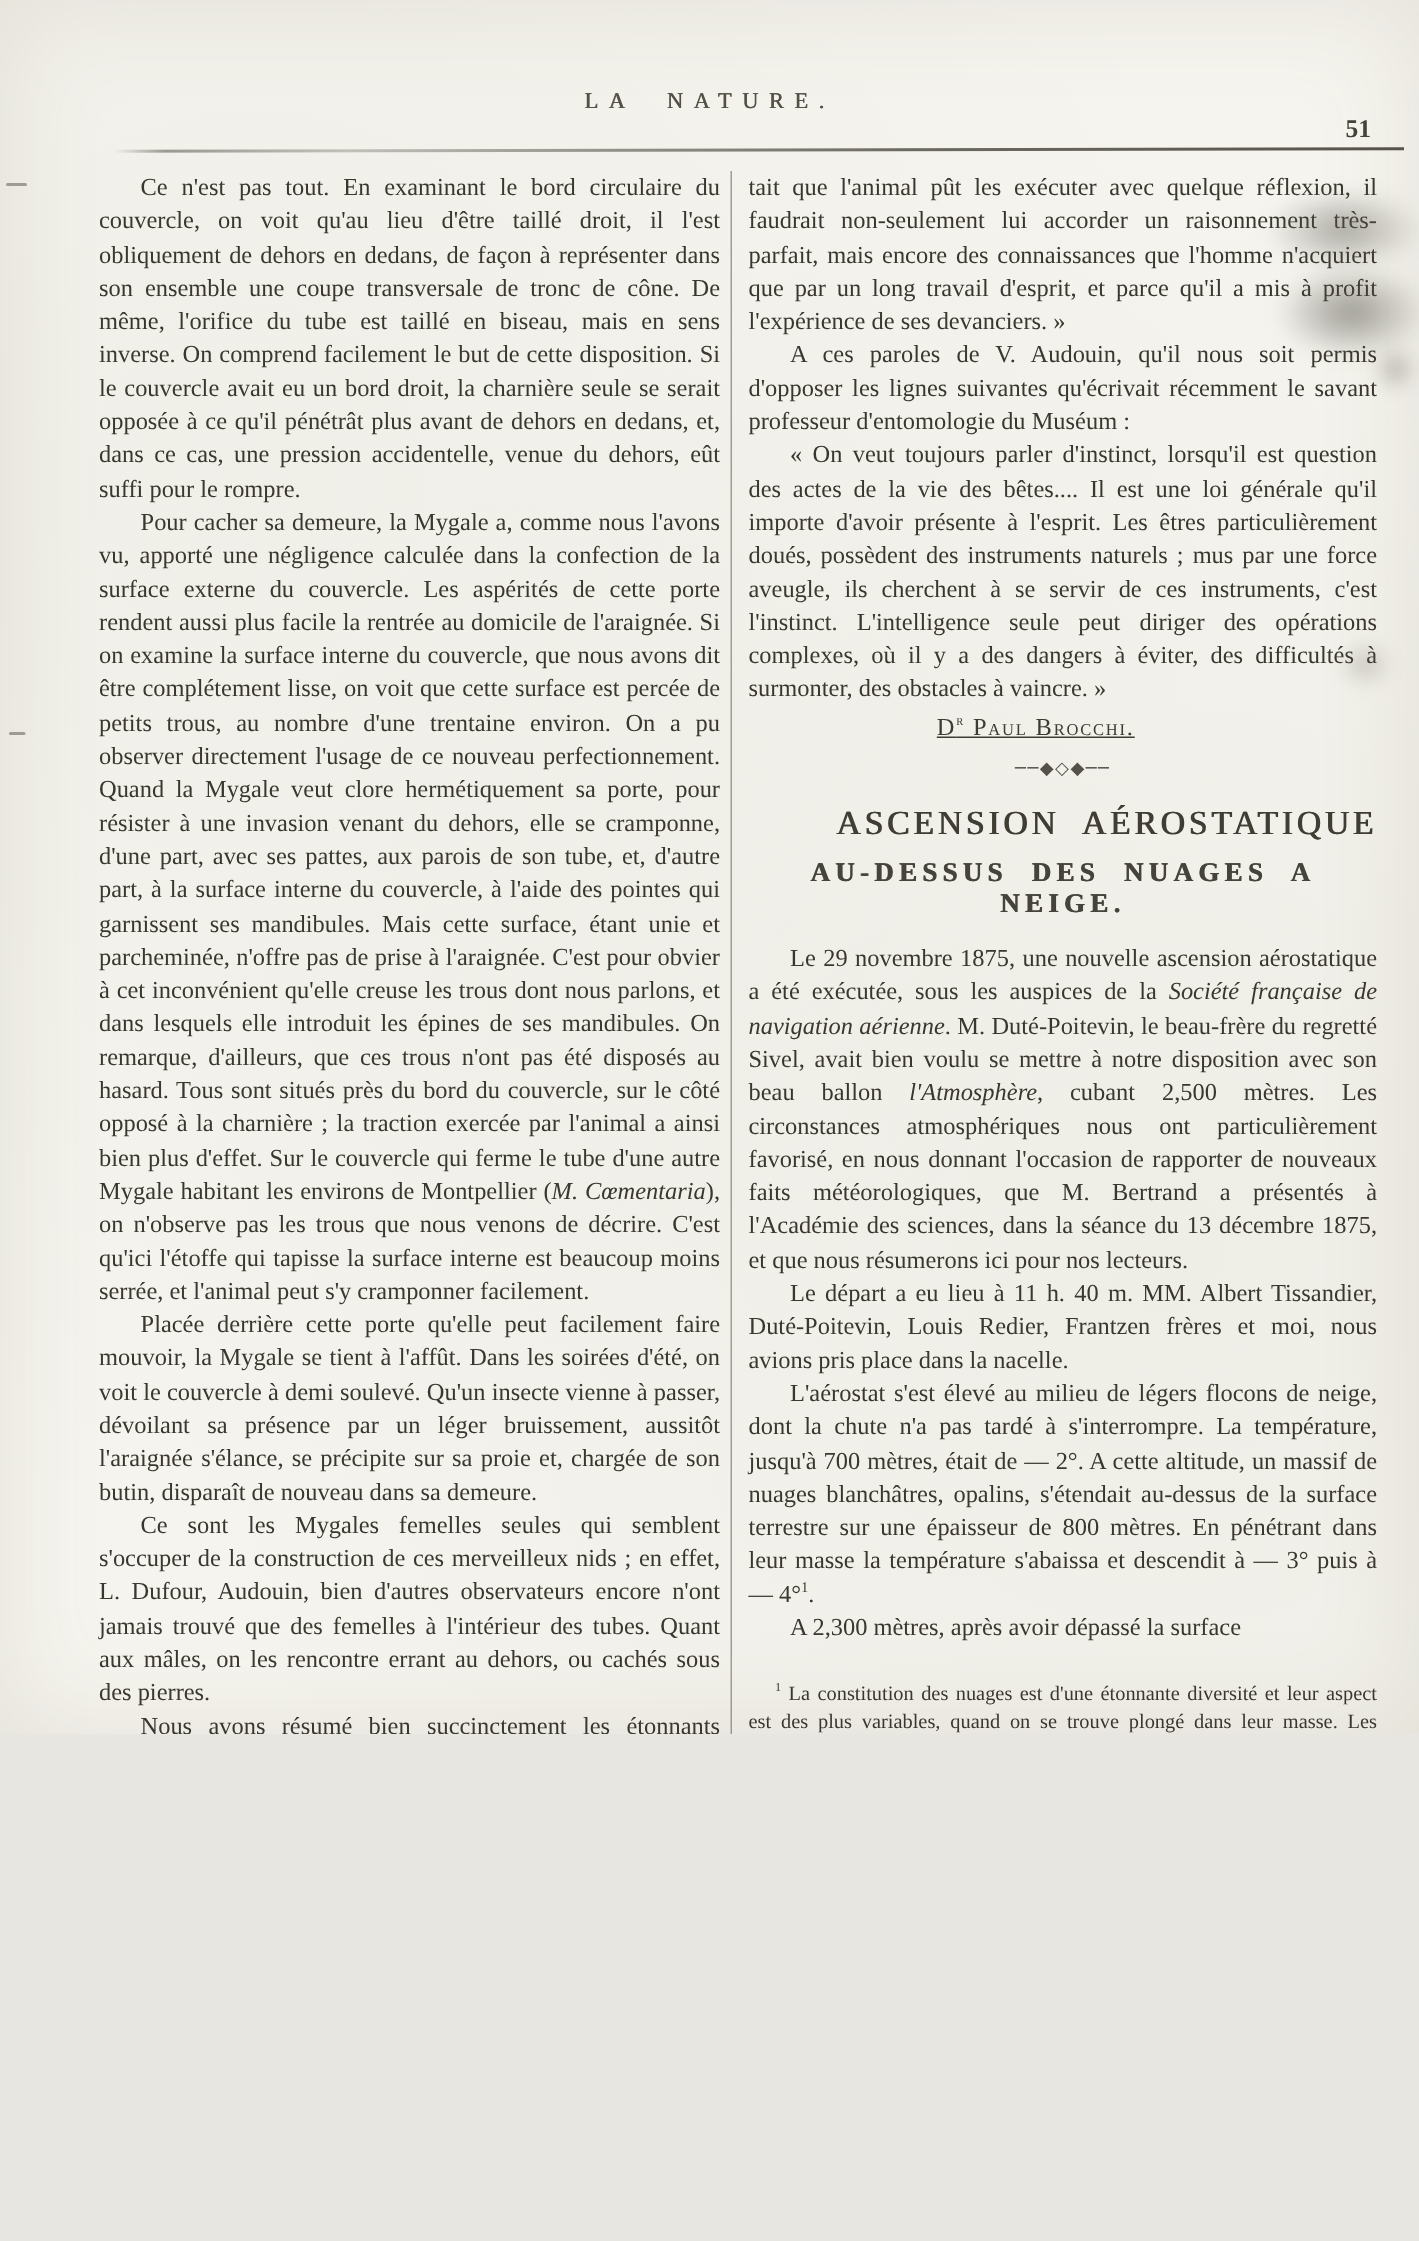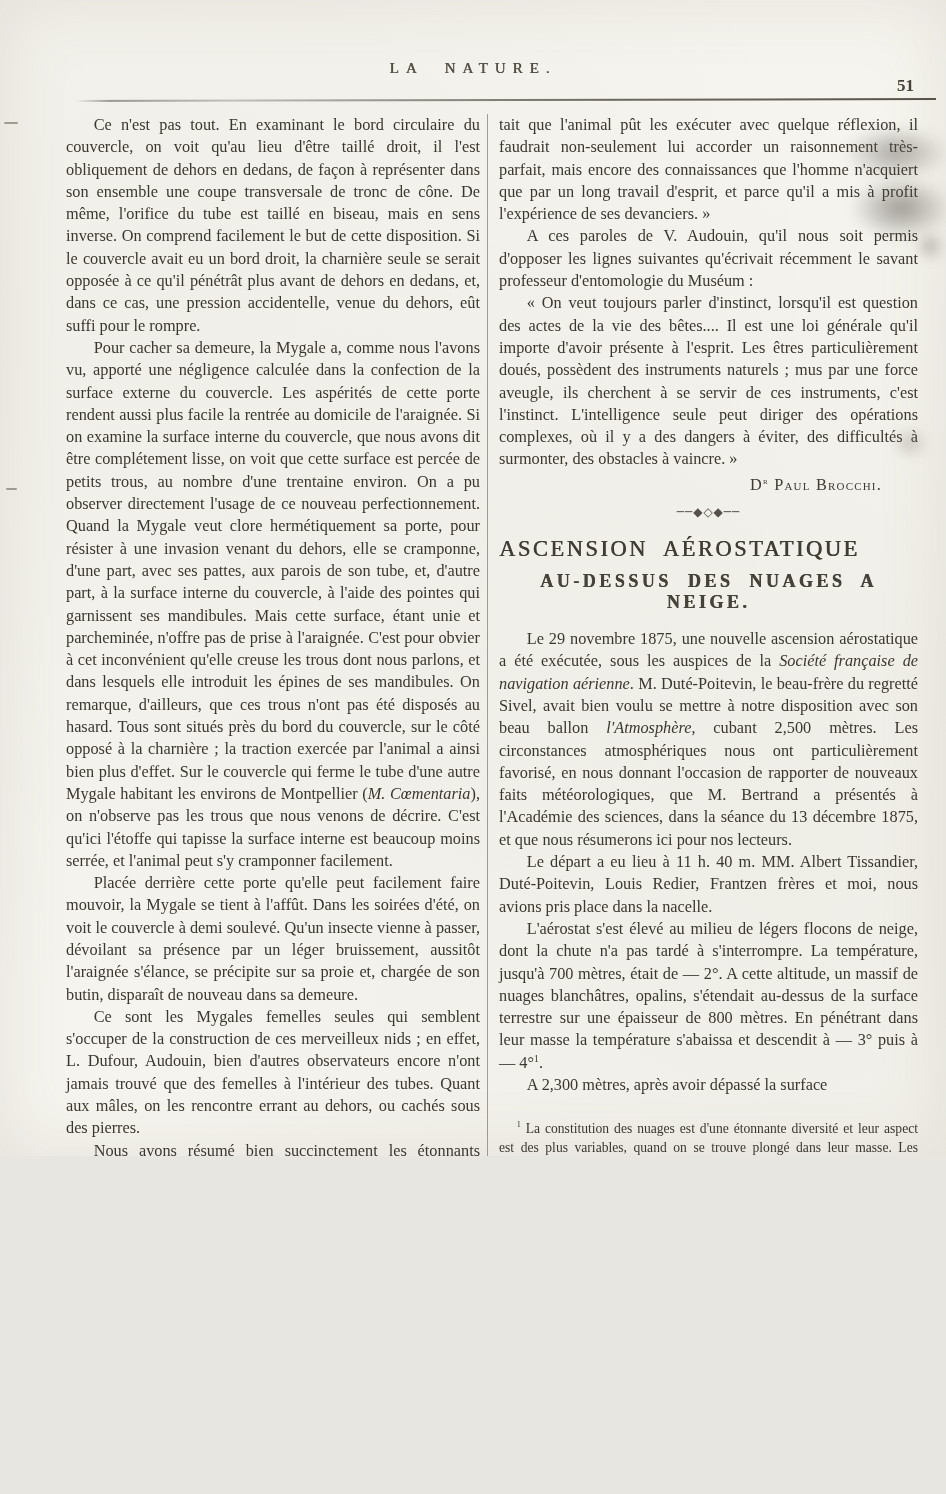--- a/index.html
+++ b/index.html
@@ -43,30 +43,30 @@
   .col-right { flex:1; margin-left:7px; padding-left:11px;
                border-left:1px solid rgba(92,88,76,.55); }
 
   p { margin:0; text-align:justify; font-size:16.3px; line-height:22.3px; }
   .indent   { text-indent:1.7em; }
   .noindent { text-indent:0; }
   em { font-style:italic; }
   sup { font-size:0.6em; line-height:0; }
 
   .signature {
-    text-align:right; padding-right:36px; margin-top:3px;
-    font-variant:small-caps; letter-spacing:1.2px; color:#3e3b33;
+    text-align:center; padding-right:36px; margin-top:3px;
+    font-variant:small-caps; letter-spacing:1.2px; color:#3e3b33;text-decoration:underline;
   }
   .ornament {
     text-align:center; margin:9px 0 2px;
     font-family:"DejaVu Sans", sans-serif;
     font-size:12px; letter-spacing:1px; color:#55514a;
   }
   .article-title {
-    margin:17px 0 9px; text-align:left;
+    margin:17px 0 9px; text-align:right;
     font-size:22.5px; font-weight:400;
     letter-spacing:2.5px; word-spacing:8px;
     color:#403d34; text-shadow:0.6px 0 0 currentColor;
   }
   .article-subtitle {
     margin:0 0 15px; text-align:center;
     font-size:18px; font-weight:700;
     letter-spacing:3.5px; word-spacing:8px;
     color:#46433a; text-shadow:0.4px 0 0 currentColor;
   }

